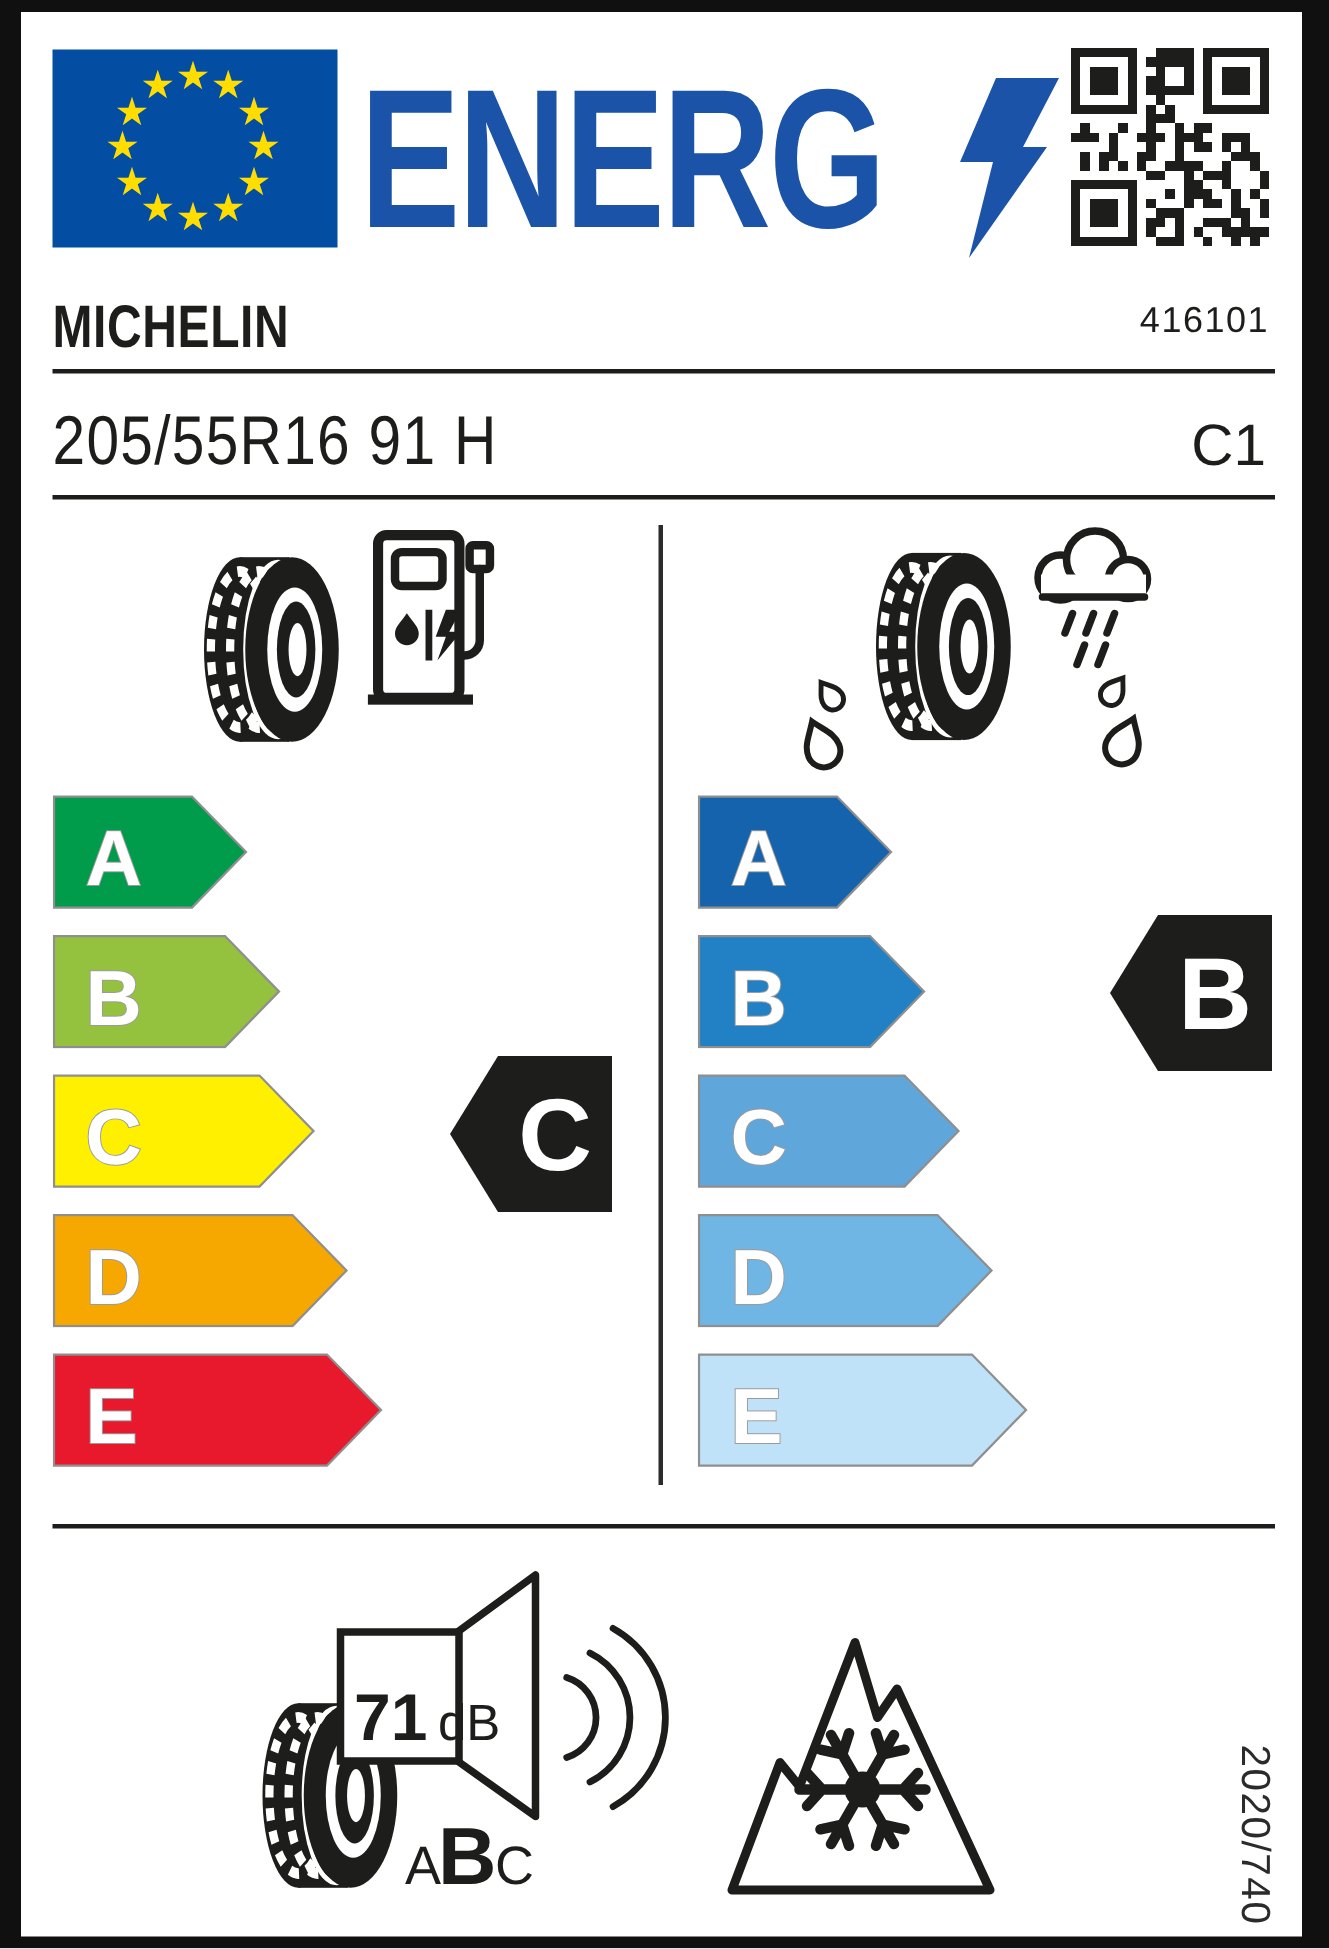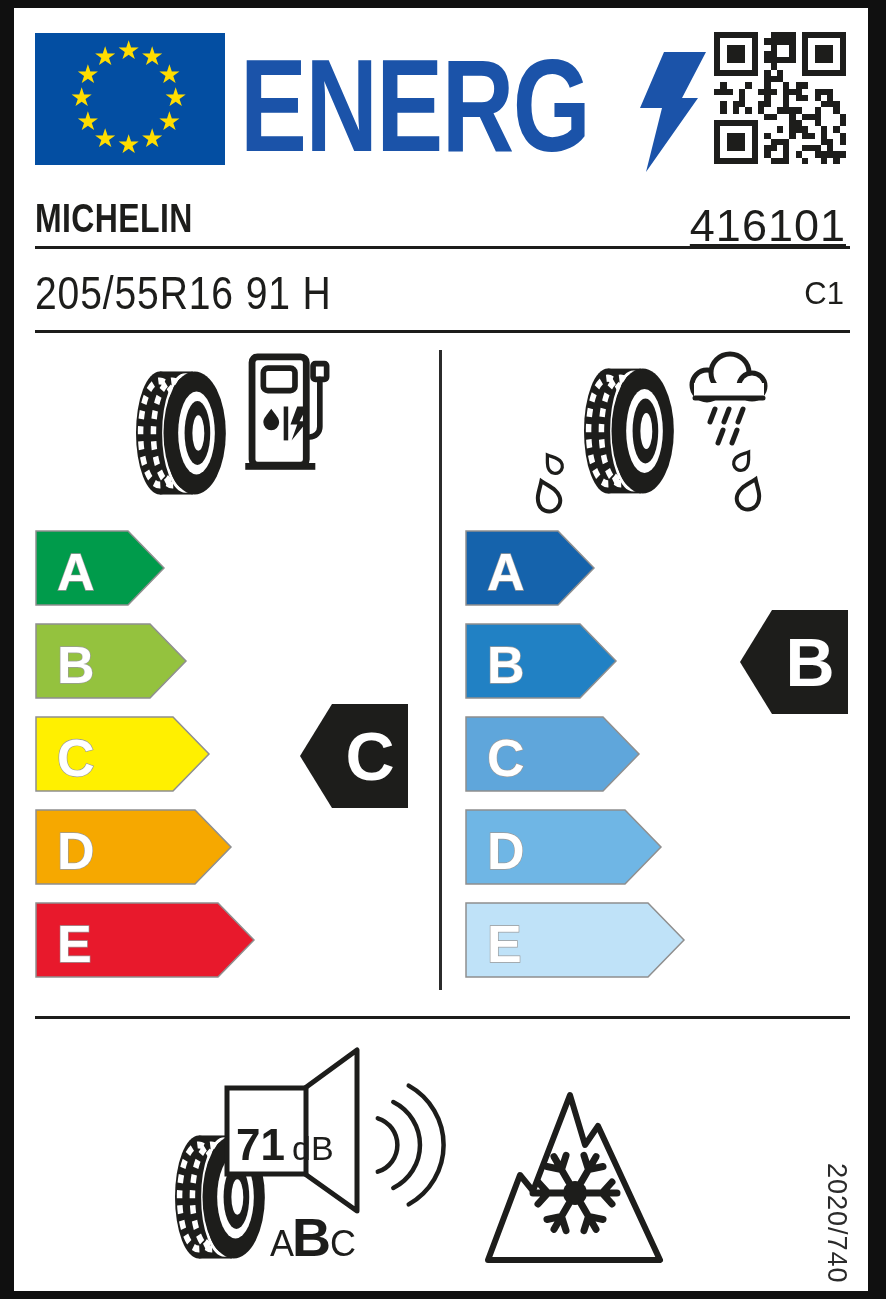--- a/index.html
+++ b/index.html
@@ -14,24 +14,24 @@
   .eu-flag{position:absolute;left:35px;top:33px;width:190px;height:132px;background:var(--eu-blue);}
   .eu-flag .star{position:absolute;font-size:26px;color:var(--star-yellow);line-height:1;}
   .energ{position:absolute;left:240px;top:30px;font-size:132px;font-weight:bold;color:var(--energ-blue);
          transform:scaleX(0.76);transform-origin:left top;letter-spacing:-2px;white-space:nowrap;}
   .bolt{position:absolute;left:640px;top:52px;}
   .qr{position:absolute;left:714px;top:32px;}
 
   
   .brand{position:absolute;left:35px;top:196px;font-size:40px;font-weight:bold;
          transform:scaleX(0.8);transform-origin:left top;letter-spacing:0.5px;}
-  .artnum{position:absolute;right:40px;top:200px;font-size:45px;letter-spacing:1px;text-decoration:underline;}
+  .artnum{position:absolute;right:40px;top:200px;font-size:24px;letter-spacing:1px;}
   .dimension{position:absolute;left:35px;top:266px;font-size:46px;letter-spacing:1px;
          transform:scaleX(0.85);transform-origin:left top;}
-  .tclass{position:absolute;right:42px;top:276px;font-size:31px;}
+  .tclass{position:absolute;right:42px;top:276px;font-size:39px;}
   .hline{position:absolute;left:35px;right:36px;height:3px;background:var(--ink);}
   .hl1{top:246px}.hl2{top:330px}.hl3{top:1016px}
   .vdivider{position:absolute;left:439px;top:350px;width:3px;height:640px;background:#2b2b2b;}
 
   
   .scale{position:absolute;top:530px;width:270px;height:450px;}
   .scale-left{left:35px}.scale-right{left:465px}
   .scale svg{position:absolute;left:0;}
   .arrow-letter{font-family:"Liberation Sans",sans-serif;font-weight:bold;font-size:52px;
                 fill:#fff;stroke:#9b9b9b;stroke-width:1.3px;paint-order:stroke;}

